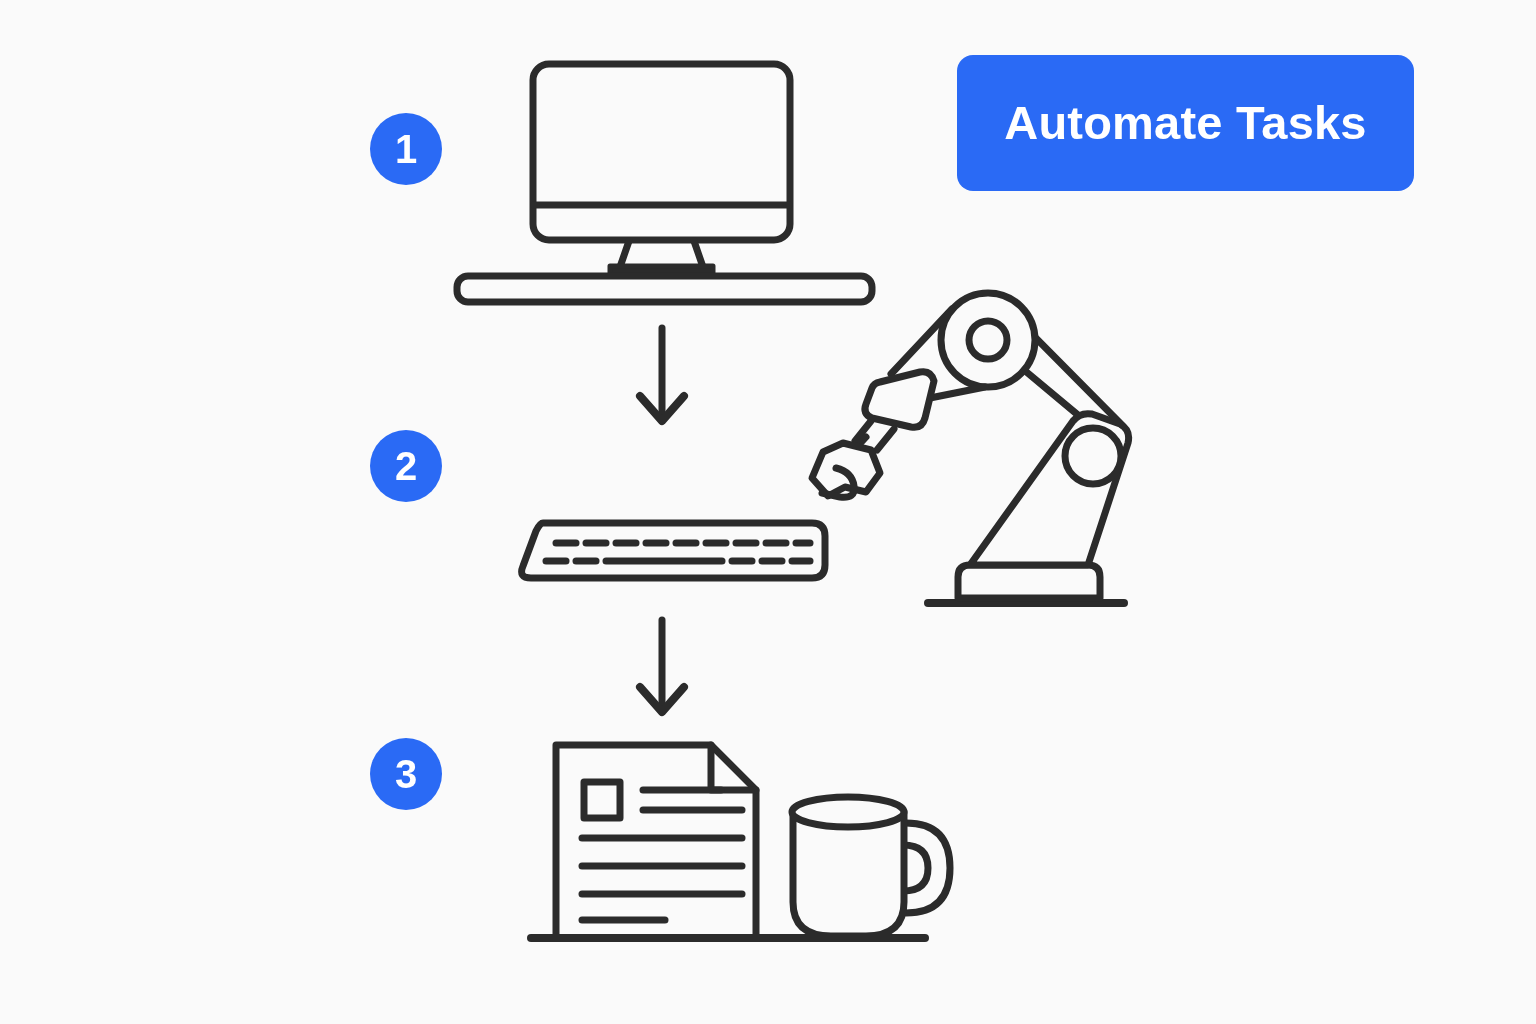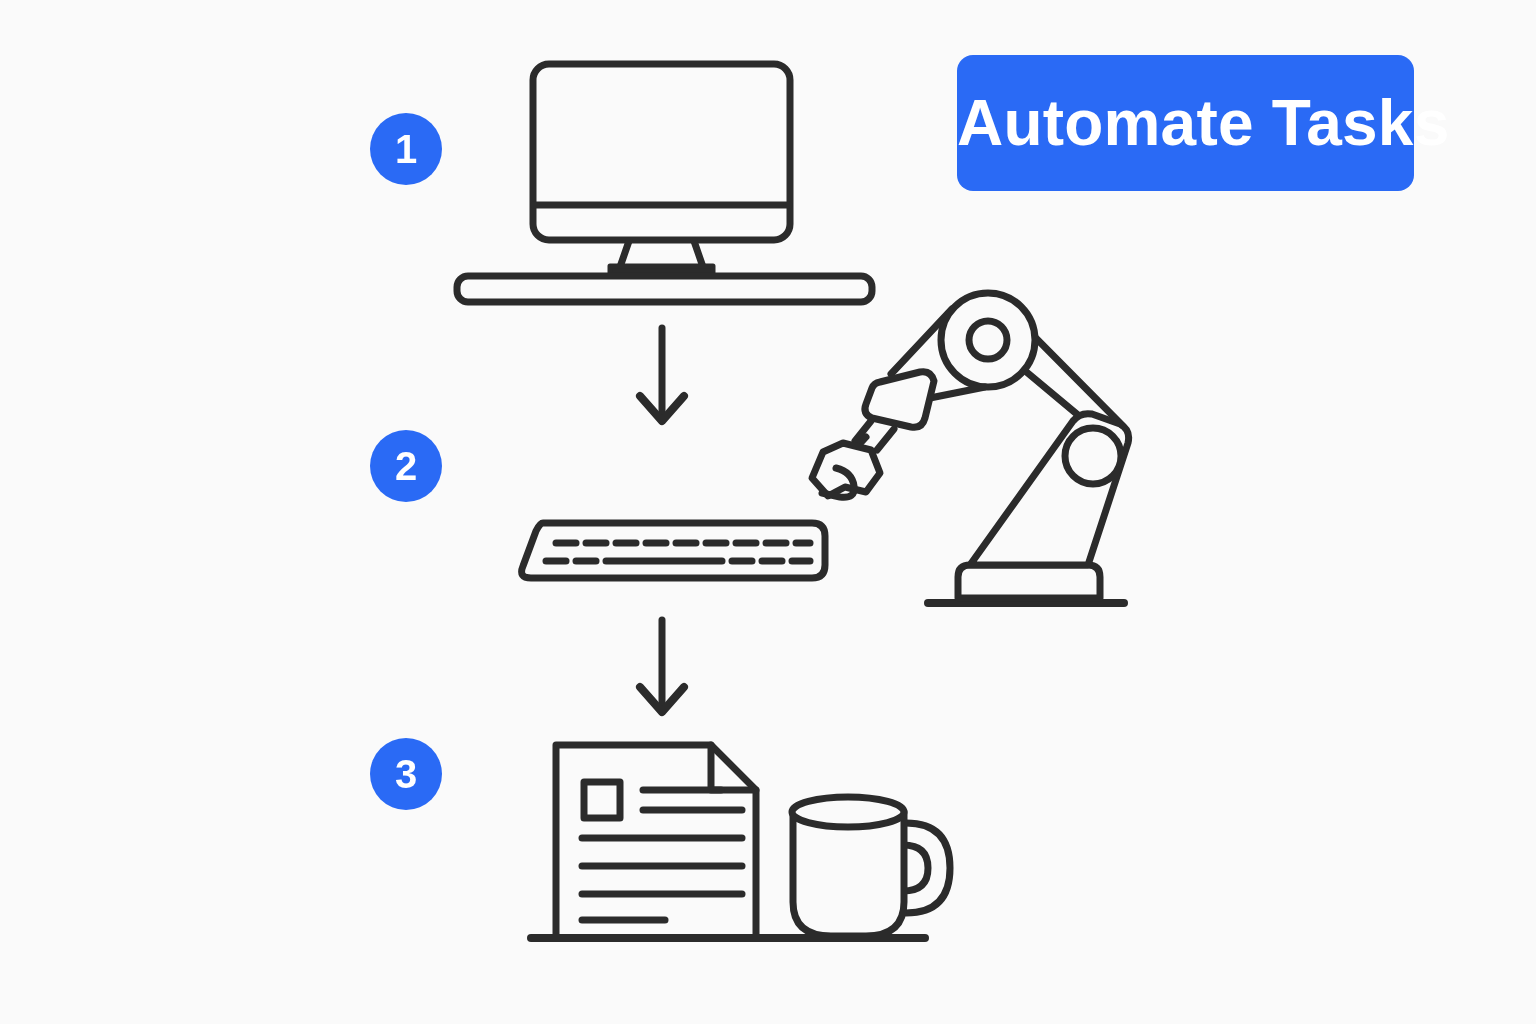--- a/index.html
+++ b/index.html
@@ -27,21 +27,21 @@
     position: absolute;
     left: 957px;
     top: 55px;
     width: 457px;
     height: 136px;
     border: none;
     border-radius: 16px;
     background: #2a6af5;
     color: #ffffff;
     font-family: "Liberation Sans", sans-serif;
-    font-size: 64px;
+    font-size: 47px;
     font-weight: bold;
     letter-spacing: 0.2px;
     line-height: 136px;
     text-align: center;
     padding: 0;
     cursor: pointer;
     user-select: none;
     white-space: nowrap;
   }
   

